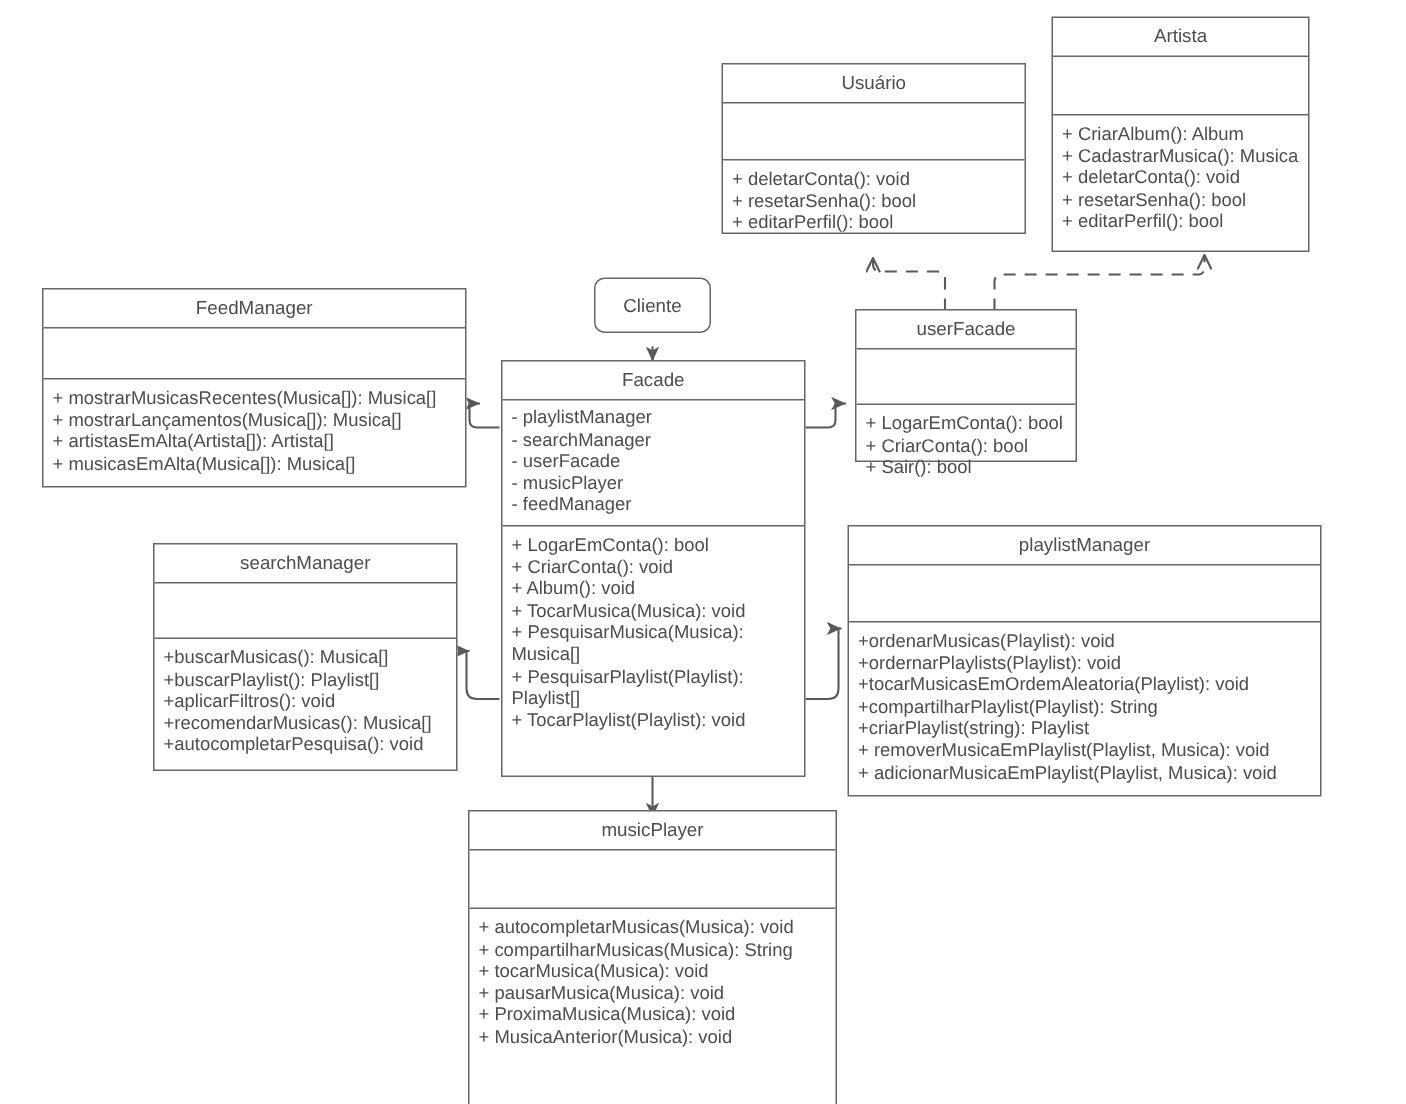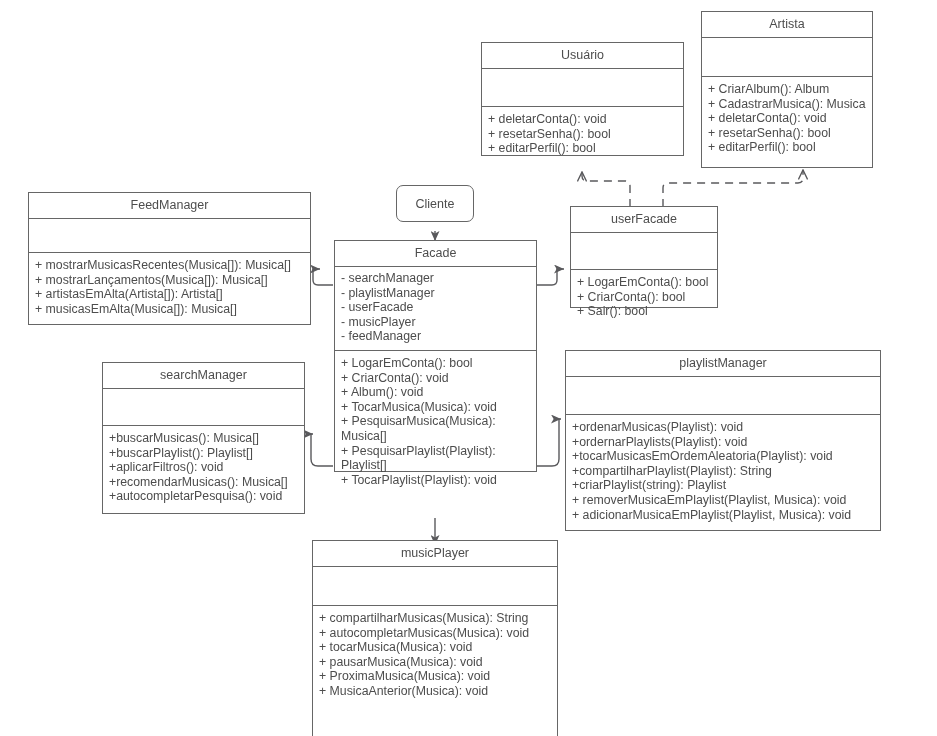--- a/index.html
+++ b/index.html
@@ -135,25 +135,25 @@
       <div>+ mostrarLançamentos(Musica[]): Musica[]</div>
       <div>+ artistasEmAlta(Artista[]): Artista[]</div>
       <div>+ musicasEmAlta(Musica[]): Musica[]</div>
     </div>
   </div>
 
   <div class="actor-box" style="left:396px; top:185px; width:78px; height:37px;">
     <span>Cliente</span>
   </div>
 
-  <div class="uml-class" style="left:334px; top:240px; width:203px; height:232px;">
+  <div class="uml-class" style="left:334px; top:240px; width:203px; height:278px;">
     <div class="uml-title">Facade</div>
     <div class="uml-attrs" style="height:84px;">
+      <div>- playlistManager</div>
       <div>- searchManager</div>
-      <div>- playlistManager</div>
       <div>- userFacade</div>
       <div>- musicPlayer</div>
       <div>- feedManager</div>
     </div>
     <div class="uml-ops">
       <div>+ LogarEmConta(): bool</div>
       <div>+ CriarConta(): void</div>
       <div>+ Album(): void</div>
       <div>+ TocarMusica(Musica): void</div>
       <div>+ PesquisarMusica(Musica): Musica[]</div>
@@ -195,22 +195,22 @@
       <div>+criarPlaylist(string): Playlist</div>
       <div>+ removerMusicaEmPlaylist(Playlist, Musica): void</div>
       <div>+ adicionarMusicaEmPlaylist(Playlist, Musica): void</div>
     </div>
   </div>
 
   <div class="uml-class" style="left:312px; top:540px; width:246px; height:198px;">
     <div class="uml-title">musicPlayer</div>
     <div class="uml-attrs" style="height:39px;"></div>
     <div class="uml-ops">
+      <div>+ autocompletarMusicas(Musica): void</div>
       <div>+ compartilharMusicas(Musica): String</div>
-      <div>+ autocompletarMusicas(Musica): void</div>
       <div>+ tocarMusica(Musica): void</div>
       <div>+ pausarMusica(Musica): void</div>
       <div>+ ProximaMusica(Musica): void</div>
       <div>+ MusicaAnterior(Musica): void</div>
     </div>
   </div>
 
 </div>
 
 </body></html>

